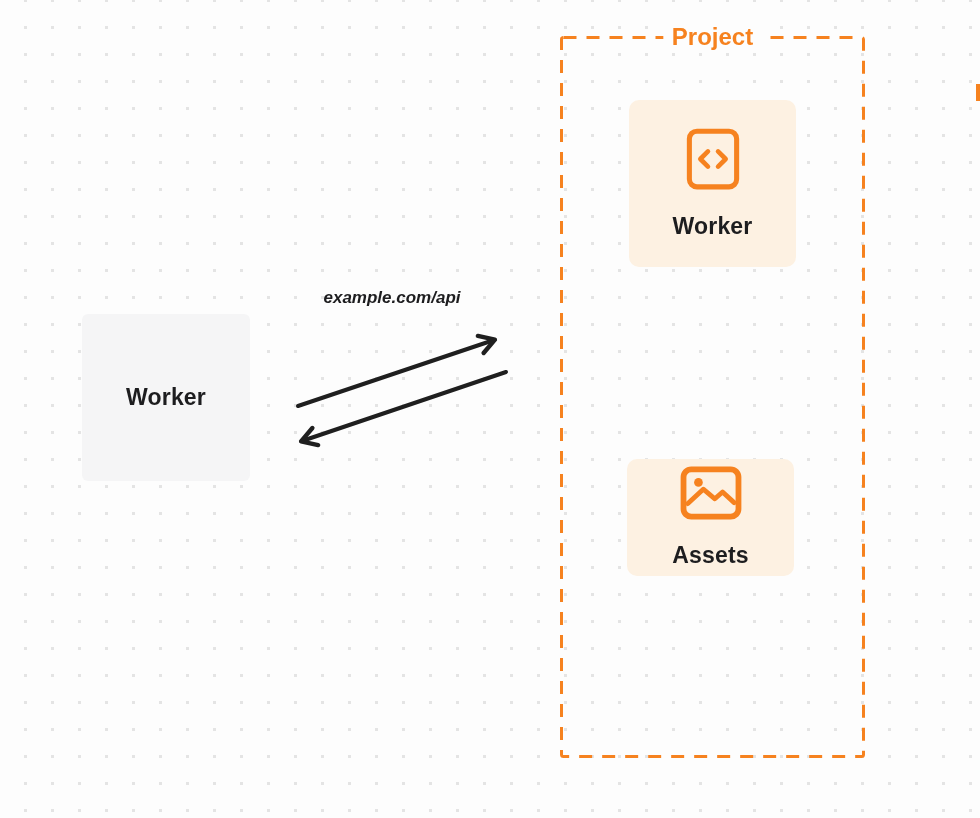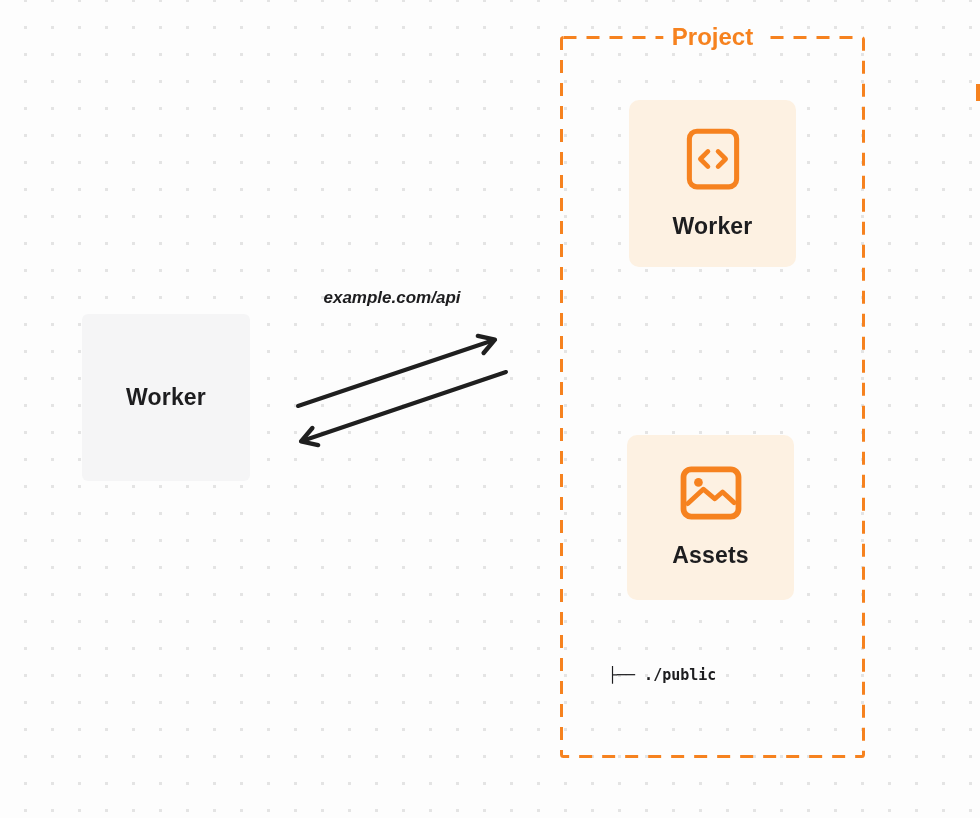--- a/index.html
+++ b/index.html
@@ -40,21 +40,21 @@
     background:var(--page-bg,#fdfdfd); padding:0 9px;
     font-size:24px; font-weight:700; color:var(--accent,#f6821f); white-space:nowrap;
   }
 
   .card {
     position:absolute; width:167px; border-radius:10px;
     background:var(--card-bg,#fdf1e2);
     display:flex; flex-direction:column; align-items:center; justify-content:center; gap:22px;
   }
   .card-worker { left:69px; top:64px; height:167px; }
-  .card-assets { left:67px; top:399px; height:165px; }
+  .card-assets { left:67px; top:423px; height:117px; }
   .icon-stroke { stroke:var(--accent,#f6821f); fill:none; stroke-linecap:round; stroke-linejoin:round; }
   .icon-fill { fill:var(--accent,#f6821f); }
 
   .file-tree {
     position:absolute; left:48px; top:587px;
     font-family:"DejaVu Sans Mono", monospace;
     font-size:15px; font-weight:700; line-height:21px;
     color:var(--text,#1d1d1f); white-space:pre;
   }
 
@@ -99,20 +99,19 @@
     <div class="card card-assets">
       <svg width="62" height="54" viewBox="0 0 64 56">
         <rect class="icon-stroke" x="3.5" y="3.5" width="57" height="49" rx="8" stroke-width="6"></rect>
         <circle class="icon-fill" cx="19" cy="17" r="4.5"></circle>
         <path class="icon-stroke" d="M8 39 L24 24 L36 34 L44 27 L56 38" stroke-width="5"></path>
       </svg>
       <div class="node-label">Assets</div>
     </div>
 
     <div class="file-tree">
-      <div>├── ./public</div>
       
     </div>
   </div>
 
   <div class="edge-accent"></div>
 
 </div>
 
 </body></html>

